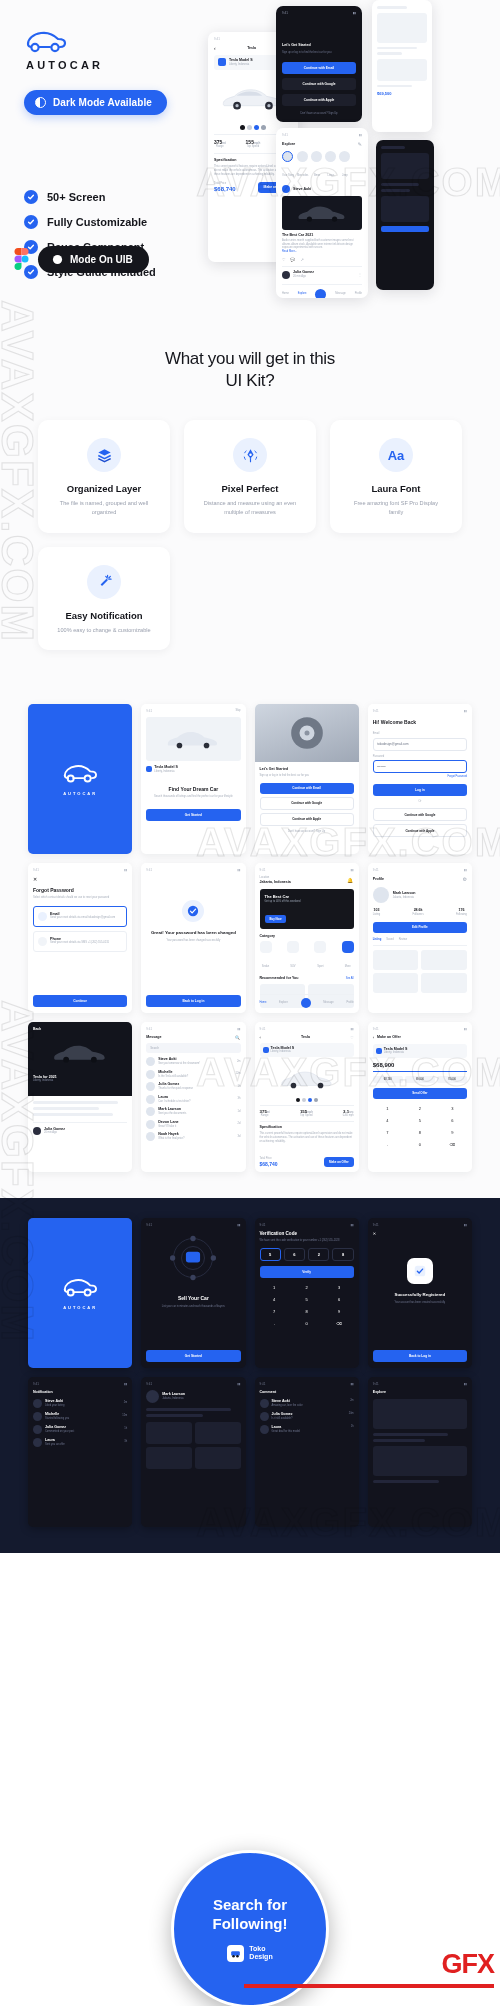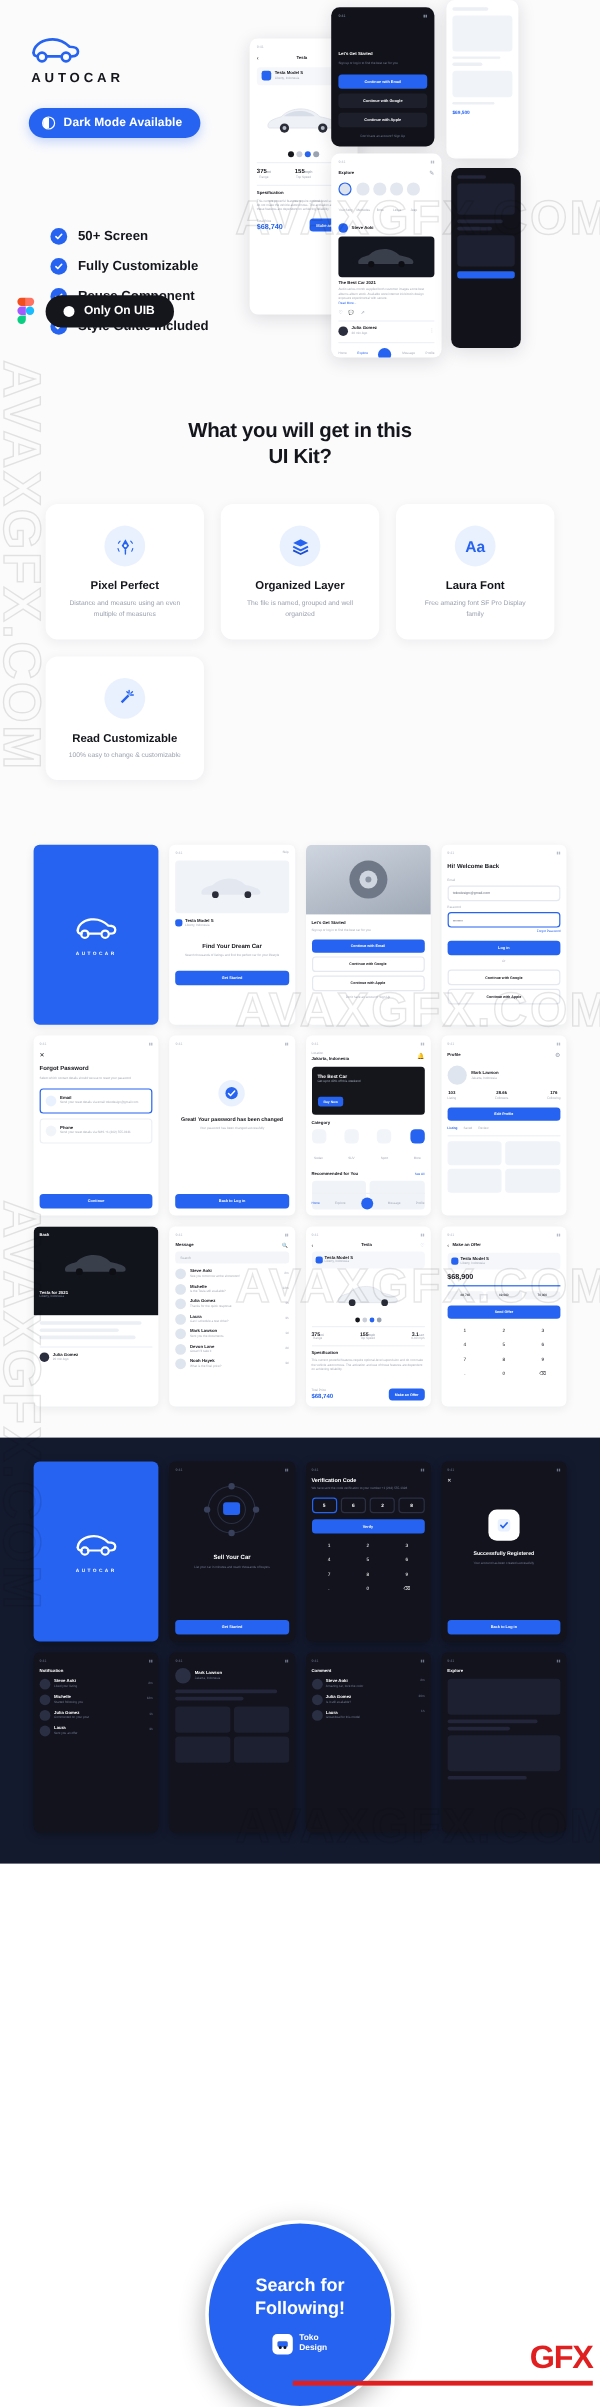--- a/index.html
+++ b/index.html
@@ -52,21 +52,21 @@
     background: linear-gradient(90deg,#fff 0 50%, #2563f0 50% 100%);
     border: 1.4px solid #fff; flex: none;
   }
 
   .hero-title {
     position: absolute; left: 22px; top: 122px;
     font-size: 25px; line-height: 1.15; font-weight: 800;
     letter-spacing: -.6px; color: #15161c;
   }
 
-  .feat-list { position: absolute; left: 42px; top: 190px; }
+  .feat-list { position: absolute; left: 24px; top: 190px; }
   .feat-row { display: flex; align-items: center; gap: 9px; margin-bottom: 11px; }
   .check {
     width: 14px; height: 14px; border-radius: 50%; background: #2563f0;
     display: flex; align-items: center; justify-content: center; flex: none;
   }
   .check svg { display: block; }
   .feat-label { font-size: 11px; font-weight: 700; color: #15161c; }
 
   .uib-pill {
     position: absolute; left: 38px; top: 246px;
@@ -77,21 +77,21 @@
   .figma-ico { position: absolute; left: 14px; top: 248px; }
 
   
   .ph { position: absolute; background: #fff; border-radius: 7px;
         box-shadow: 0 3px 14px rgba(20,22,35,.13); overflow: hidden; }
   .ph.dark { background: #12131a; }
 
   
   .sec2 { position: relative; background: #fbfbfc; padding: 0 0 40px; }
   .sec2-title {
-    text-align: center; font-size: 17px; font-weight: 700;
+    text-align: center; font-size: 17px; font-weight: 400;
     line-height: 1.3; letter-spacing: -.3px; padding-top: 8px;
   }
   .card-grid {
     display: grid; grid-template-columns: repeat(3, 1fr);
     gap: 14px; padding: 28px 38px 0;
   }
   .fcard {
     background: #fff; border-radius: 10px; padding: 18px 10px 16px;
     text-align: center; box-shadow: 0 2px 9px rgba(20,22,35,.055);
     min-height: 100px;
@@ -244,21 +244,21 @@
       <path d="M7.5 0H11a3.5 3.5 0 010 7H7.5V0z" fill="#ff7262"></path>
       <path d="M4 7.5h3.5v7H4a3.5 3.5 0 010-7z" fill="#a259ff"></path>
       <path d="M4 15h3.5v3.5A3.5 3.5 0 114 15z" fill="#0acf83"></path>
     </svg>
   </div>
 
   <div class="uib-pill">
     <svg width="11" height="11" viewBox="0 0 12 12">
         <circle cx="6" cy="6" r="5" fill="#fff"></circle>
       </svg>
-    <span>Only On UIB</span>
+    <span>Mode On UIB</span>
   </div>
 
   <div class="ph" style="left:208px; top:32px; width:90px; height:230px;">
     <div style="padding:5px 6px;">
       <div class="scr-bar">
           <span>9:41</span>
           <span>▮▮</span>
         </div>
       <div style="display:flex;justify-content:space-between;align-items:center;margin:2px 0 4px;">
         <span style="font-size:5px;color:#15161c;">‹</span>
@@ -415,61 +415,61 @@
   <h2 class="sec2-title">
     <span>What you will get in this</span><br>
     <span>UI Kit?</span>
   </h2>
 
   <div class="card-grid">
 
     <div class="fcard">
       <div class="fcard-ico">
         <svg width="17" height="17" viewBox="0 0 22 22">
+          <path d="M11 3l8 4-8 4-8-4z" fill="#2563f0"></path>
+          <path d="M3 11l8 4 8-4" stroke="#2563f0" stroke-width="2" fill="none" stroke-linejoin="round"></path>
+          <path d="M3 15l8 4 8-4" stroke="#1e4fd0" stroke-width="2" fill="none" stroke-linejoin="round"></path>
+        </svg>
+      </div>
+      <div class="fcard-t">Organized Layer</div>
+      <div class="fcard-d">The file is named, grouped and well organized</div>
+    </div>
+
+    <div class="fcard">
+      <div class="fcard-ico">
+        <svg width="17" height="17" viewBox="0 0 22 22">
           <path d="M11 3l4 7-4 5-4-5z" fill="#2563f0"></path>
           <circle cx="11" cy="10" r="1.6" fill="#fff"></circle>
           <path d="M11 15v4" stroke="#2563f0" stroke-width="1.5" stroke-linecap="round"></path>
           <path d="M3.5 7.5a9 9 0 011.8-2.4M18.5 7.5a9 9 0 00-1.8-2.4M3 13a9 9 0 001.2 3M19 13a9 9 0 01-1.2 3" stroke="#2563f0" stroke-width="1.2" stroke-linecap="round" fill="none"></path>
         </svg>
       </div>
       <div class="fcard-t">Pixel Perfect</div>
       <div class="fcard-d">Distance and measure using an even multiple of measures</div>
-    </div>
-
-    <div class="fcard">
-      <div class="fcard-ico">
-        <svg width="17" height="17" viewBox="0 0 22 22">
-          <path d="M11 3l8 4-8 4-8-4z" fill="#2563f0"></path>
-          <path d="M3 11l8 4 8-4" stroke="#2563f0" stroke-width="2" fill="none" stroke-linejoin="round"></path>
-          <path d="M3 15l8 4 8-4" stroke="#1e4fd0" stroke-width="2" fill="none" stroke-linejoin="round"></path>
-        </svg>
-      </div>
-      <div class="fcard-t">Organized Layer</div>
-      <div class="fcard-d">The file is named, grouped and well organized</div>
     </div>
 
 
     <div class="fcard">
       <div class="fcard-ico">
         <span class="aa">Aa</span>
       </div>
       <div class="fcard-t">Laura Font</div>
       <div class="fcard-d">Free amazing font SF Pro Display family</div>
     </div>
 
 
     <div class="fcard">
       <div class="fcard-ico">
         <svg width="17" height="17" viewBox="0 0 22 22">
           <path d="M13.5 7.5L6 15l1.8 1.8L15.3 9.3z" fill="#2563f0"></path>
           <path d="M15 3v3M18.6 4.4l-2.1 2.1M19.5 8h-3M12.6 4.4l2.1 2.1" stroke="#2563f0" stroke-width="1.5" stroke-linecap="round"></path>
           <circle cx="15.5" cy="7" r="1.6" fill="#7aa4f8"></circle>
         </svg>
       </div>
-      <div class="fcard-t">Read Customizable</div>
+      <div class="fcard-t">Easy Notification</div>
       <div class="fcard-d">100% easy to change &amp; customizable</div>
     </div>
   </div>
 </section>
 
 <section class="sec3">
   <div class="screens">
 
     <div class="scr splash">
       <div style="text-align:center;">

